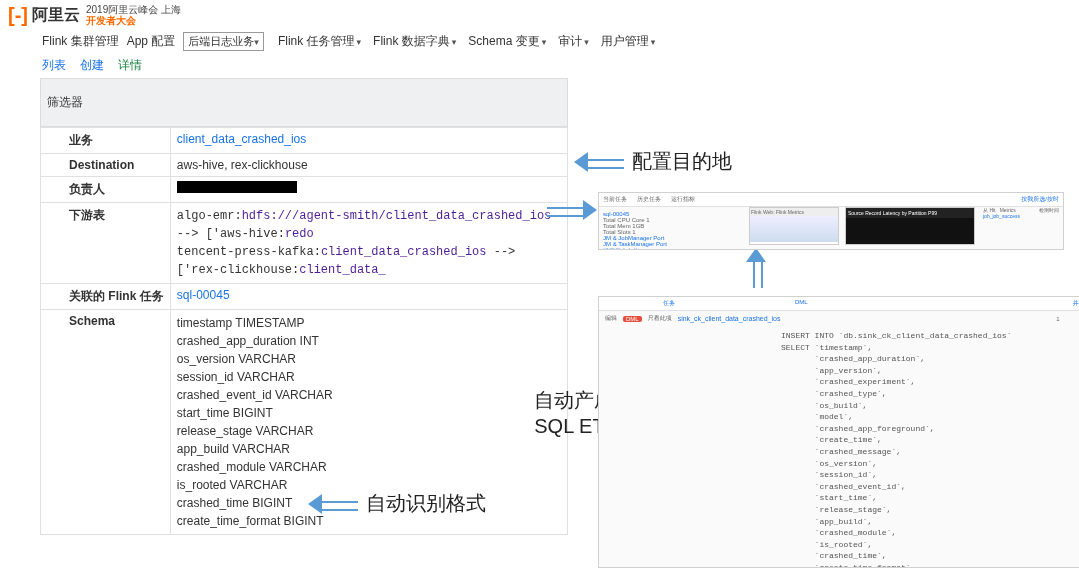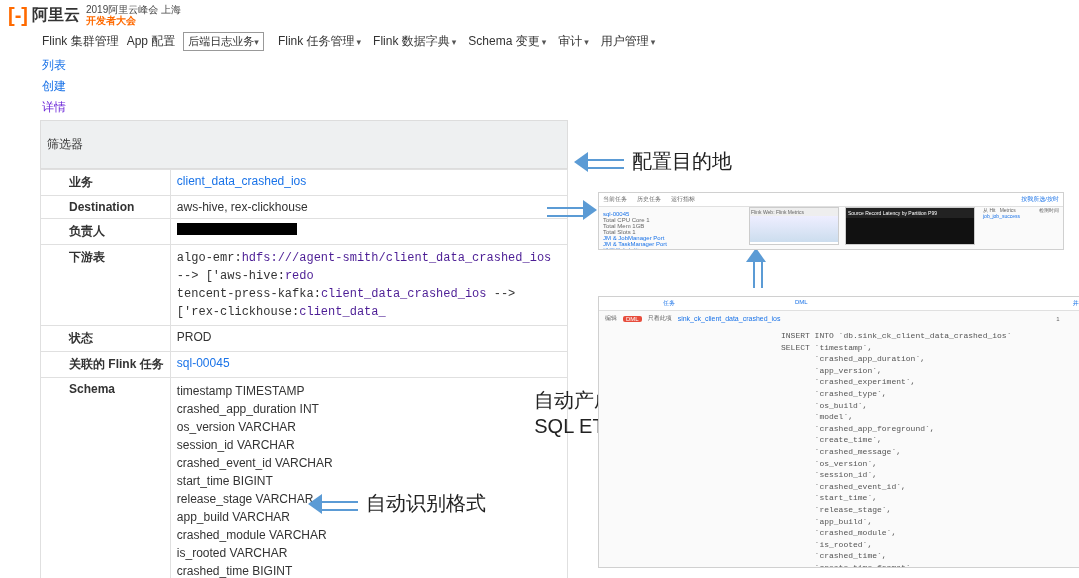--- a/index.html
+++ b/index.html
@@ -14,23 +14,23 @@
 
   
   .topnav { display: flex; align-items: center; padding: 2px 42px; font-size: 12px; gap: 8px; }
   .topnav .item { white-space: nowrap; }
   .dropdown-box { border: 1px solid #999; padding: 1px 4px; font-size: 11px; }
   .menu-row { display: flex; align-items: center; gap: 12px; margin-left: 6px; }
   .menu-item { display: inline-flex; align-items: center; gap: 2px; }
   .chev { font-size: 9px; color: #555; }
 
   
-  .subtabs { display: flex; gap: 4px; padding: 4px 42px; flex-direction: column; }
+  .subtabs { display: flex; gap: 14px; padding: 4px 42px; }
   .subtabs .tab { color: #1a73e8; cursor: pointer; }
-  .subtabs .tab.current { color: #6d28d9; }
+  .subtabs .tab.current { color: #15803d; }
 
   
   .filter-bar { margin: 0 40px; background: #eef0f1; border: 1px solid #ddd; padding: 15px 6px; font-size: 12px; width: 528px; }
 
   
   .kv-table { border-collapse: collapse; margin-left: 40px; width: 528px; }
   .kv-table td { border: 1px solid #e0e0e0; padding: 4px 6px; vertical-align: top; font-size: 12px; }
   .kv-table .key { width: 130px; font-weight: bold; padding-left: 28px; }
   .kv-table .val { width: 398px; }
   .blue-link { color: #1a73e8; }
@@ -128,24 +128,20 @@
   <tr>
         <td class="key">负责人</td>
       <td class="val"><span class="redacted w120"></span></td>
       </tr>
   <tr>
         <td class="key">下游表</td>
       <td class="val hdfs-line">
         <span>algo-emr:</span><span class="hdfs-path">hdfs:///agent-smith/client_data_crashed_ios</span><span> --&gt; ['aws-hive:</span><span class="hdfs-path">redo</span><br>
         <span>tencent-press-kafka:</span><span class="hdfs-path">client_data_crashed_ios</span><span> --&gt; ['rex-clickhouse:</span><span class="hdfs-path">client_data_</span>
       </td>
-      </tr>
-  <tr>
-        <td class="key">状态</td>
-      <td class="val">PROD</td>
       </tr>
   <tr>
         <td class="key">关联的 Flink 任务</td>
       <td class="val blue-link">sql-00045</td>
       </tr>
   <tr>
         <td class="key">Schema</td>
       <td class="val">
         <div class="schema-list" id="schema-list">
             <div>timestamp TIMESTAMP</div>

